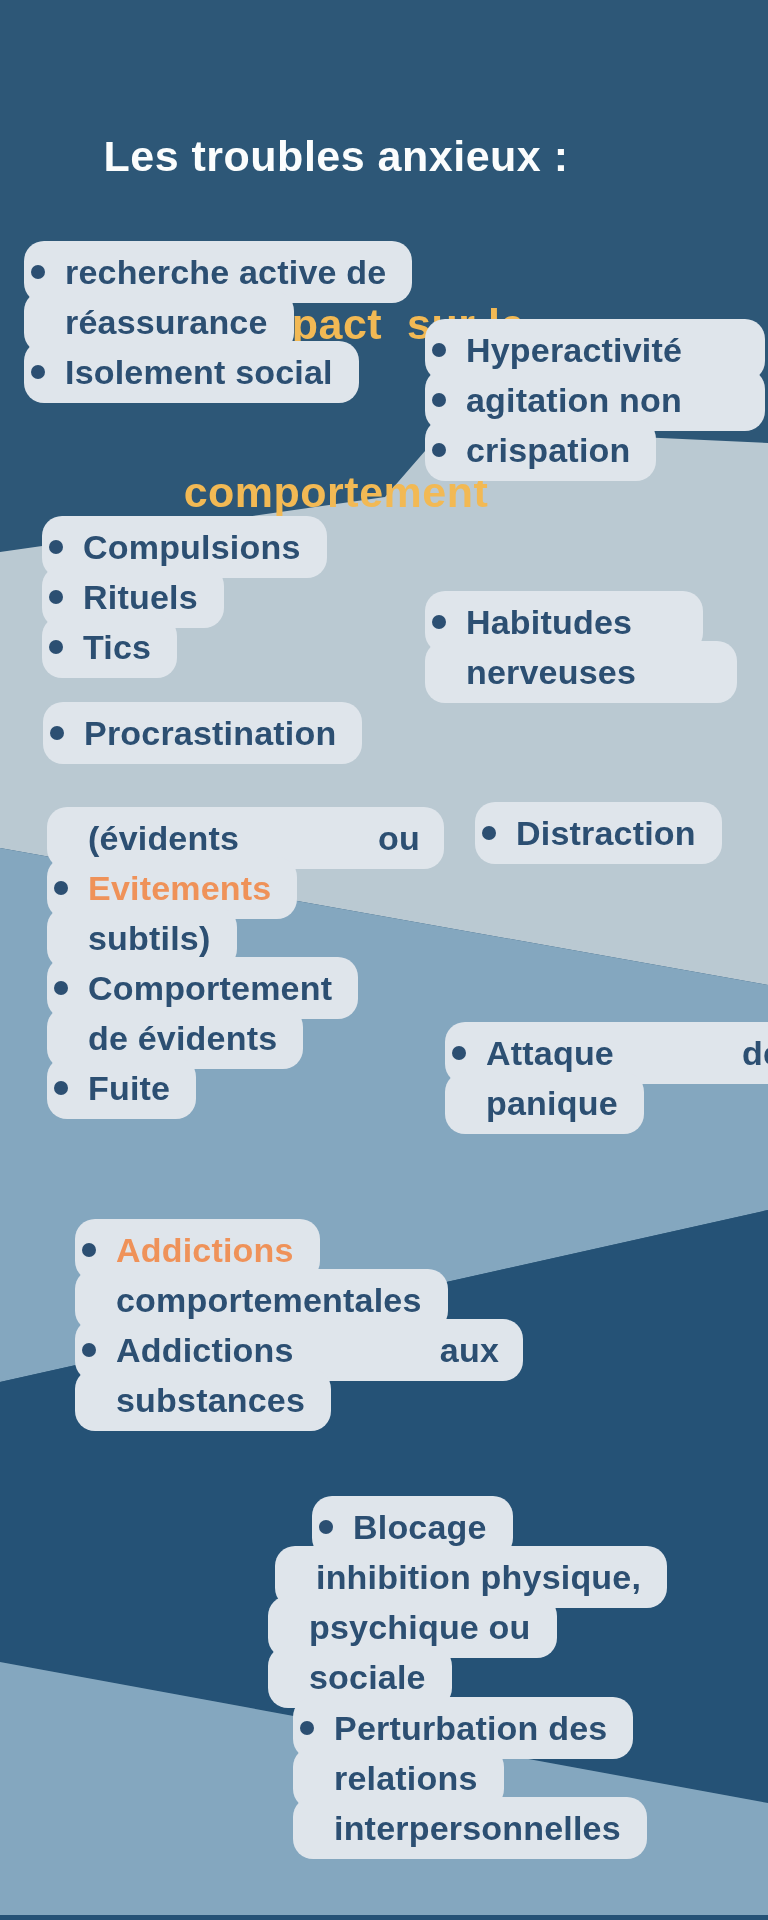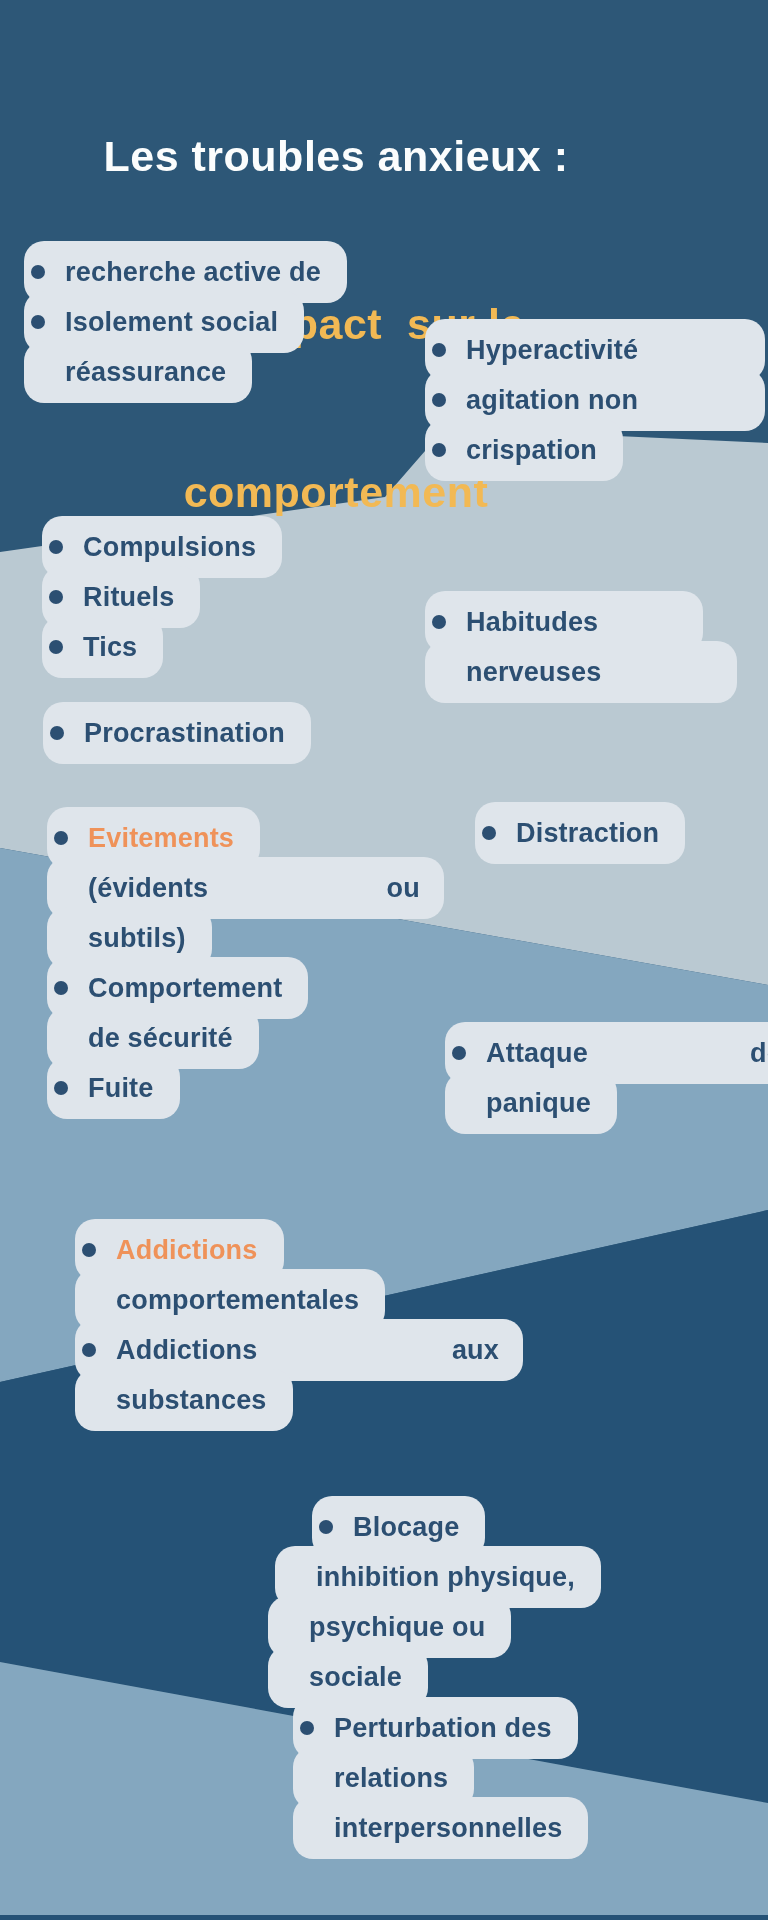--- a/index.html
+++ b/index.html
@@ -15,21 +15,21 @@
     letter-spacing:0.5px;white-space:pre-wrap;
   }
   .title .t1{color:#fbfdfd;}
   .title .t2{color:#f2b954;}
   .box{position:absolute;z-index:2;}
   .pill{
     display:flex;align-items:center;
     background:#dfe5eb;height:62px;border-radius:20px;
     margin-top:-12px;padding:0 26px 0 41px;
     width:max-content;white-space:pre;
-    color:#2c4f72;font-weight:700;font-size:27px;letter-spacing:0.2px;
+    color:#2c4f72;font-weight:700;font-size:34px;letter-spacing:0.2px;
   }
   .pill:first-child{margin-top:0;}
   .pill.b{padding-left:7px;}
   .bullet{width:14px;height:14px;border-radius:50%;background:#2c4f72;margin-right:20px;flex:none;}
   .orange{color:#ef9259;}
   .wauto{margin-left:auto;}
   
   .box-reassurance{left:24px;top:241px;}
   .box-hyperactivite{left:425px;top:319px;}
   .box-compulsions{left:42px;top:516px;}
@@ -64,22 +64,22 @@
 </svg>
 
 <div class="title">
   <div class="t1">Les troubles anxieux :</div>
   <div class="t2">leur impact  sur le</div>
   <div class="t2">comportement</div>
 </div>
 
 <div class="box box-reassurance">
   <div class="pill b"><span class="bullet"></span><span>recherche active de</span></div>
+  <div class="pill"><span>réassurance</span></div>
   <div class="pill b"><span class="bullet"></span><span>Isolement social</span></div>
-  <div class="pill"><span>réassurance</span></div>
 </div>
 
 <div class="box box-hyperactivite">
   <div class="pill b"><span class="bullet"></span><span>Hyperactivité</span></div>
   <div class="pill b"><span class="bullet"></span><span>agitation non</span></div>
   <div class="pill b"><span class="bullet"></span><span>crispation</span></div>
 </div>
 
 <div class="box box-compulsions">
   <div class="pill b"><span class="bullet"></span><span>Compulsions</span></div>
@@ -90,25 +90,25 @@
 <div class="box box-habitudes">
   <div class="pill b"><span class="bullet"></span><span>Habitudes</span></div>
   <div class="pill"><span>nerveuses</span></div>
 </div>
 
 <div class="box box-procrastination">
   <div class="pill b"><span class="bullet"></span><span>Procrastination</span></div>
 </div>
 
 <div class="box box-evitements">
+  <div class="pill spread-evident"><span>(évidents</span><span class="wauto">ou</span></div>
   <div class="pill b"><span class="bullet"></span><span class="orange">Evitements</span></div>
-  <div class="pill spread-evident"><span>(évidents</span><span class="wauto">ou</span></div>
   <div class="pill"><span>subtils)</span></div>
   <div class="pill b"><span class="bullet"></span><span>Comportement</span></div>
-  <div class="pill"><span>de sécurité</span></div>
+  <div class="pill"><span>de évidents</span></div>
   <div class="pill b"><span class="bullet"></span><span>Fuite</span></div>
 </div>
 
 <div class="box box-distraction">
   <div class="pill b"><span class="bullet"></span><span>Distraction</span></div>
 </div>
 
 <div class="box box-attaque">
   <div class="pill b spread-attaque"><span class="bullet"></span><span>Attaque</span><span class="wauto">de</span></div>
   <div class="pill"><span>panique</span></div>

